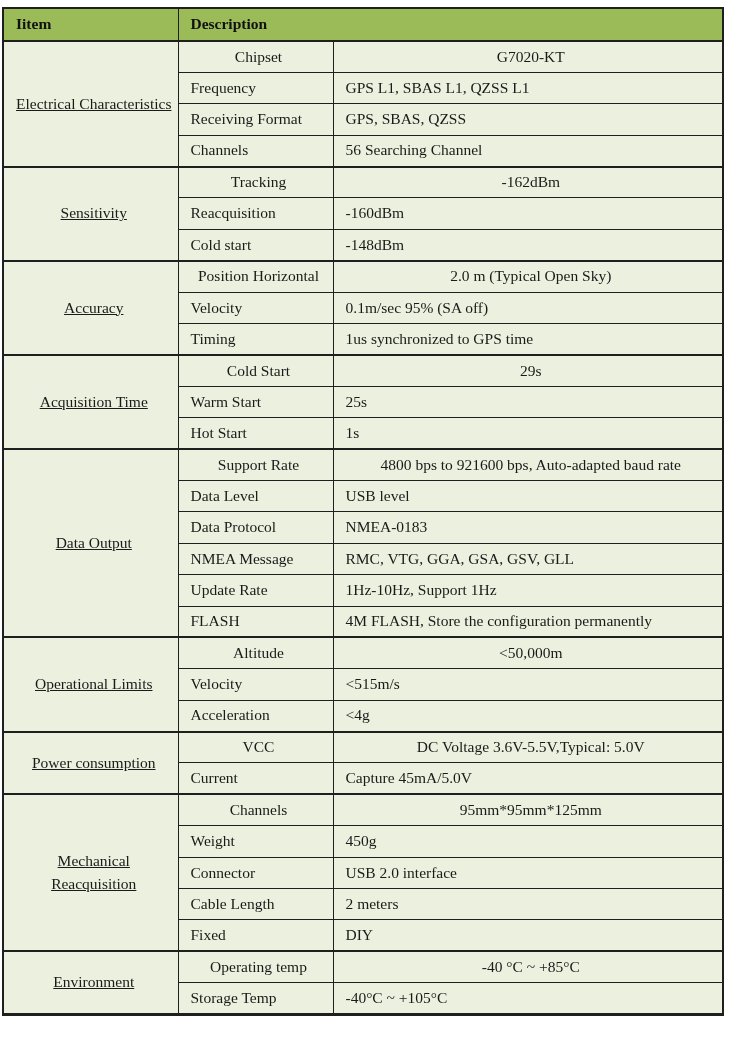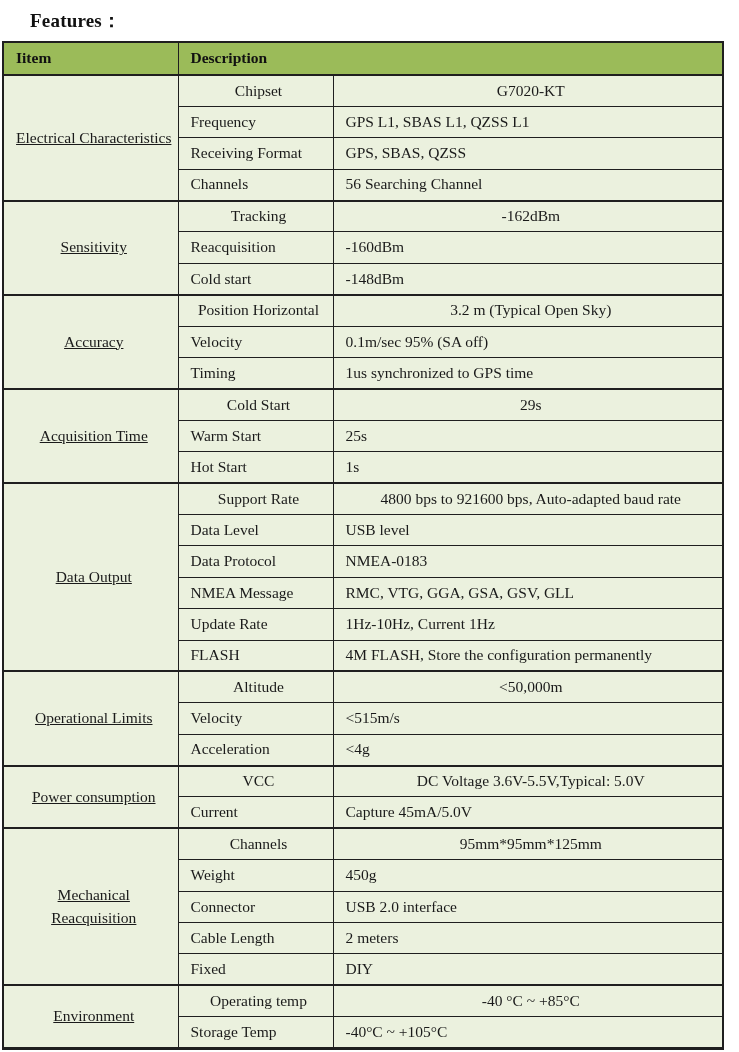--- a/index.html
+++ b/index.html
@@ -66,21 +66,20 @@
   }
   tr.section-start td {
     border-top-width: 2px;
     text-align: center;
   }
 </style>
 </head>
 <body>
 
 <div class="page">
-  <h1 class="page-title">Features：</h1>
 
   <table class="features">
     <colgroup>
       <col style="width:175px">
       <col style="width:155px">
       <col style="width:390px">
     </colgroup>
     <thead>
       <tr>
         <th class="header-cell">Iitem</th>
@@ -114,21 +113,21 @@
           <td class="label-cell">Reacquisition</td>
           <td class="value-cell">-160dBm</td>
         </tr>
         <tr>
           <td class="label-cell">Cold start</td>
           <td class="value-cell">-148dBm</td>
         </tr>
         <tr class="section-start">
           <td class="group-cell" rowspan="3">Accuracy</td>
           <td class="label-cell">Position Horizontal</td>
-          <td class="value-cell">3.2 m (Typical Open Sky)</td>
+          <td class="value-cell">2.0 m (Typical Open Sky)</td>
         </tr>
         <tr>
           <td class="label-cell">Velocity</td>
           <td class="value-cell">0.1m/sec 95% (SA off)</td>
         </tr>
         <tr>
           <td class="label-cell">Timing</td>
           <td class="value-cell">1us synchronized to GPS time</td>
         </tr>
         <tr class="section-start">
@@ -156,21 +155,21 @@
         <tr>
           <td class="label-cell">Data Protocol</td>
           <td class="value-cell">NMEA-0183</td>
         </tr>
         <tr>
           <td class="label-cell">NMEA Message</td>
           <td class="value-cell">RMC, VTG, GGA, GSA, GSV, GLL</td>
         </tr>
         <tr>
           <td class="label-cell">Update Rate</td>
-          <td class="value-cell">1Hz-10Hz, Current 1Hz</td>
+          <td class="value-cell">1Hz-10Hz, Support 1Hz</td>
         </tr>
         <tr>
           <td class="label-cell">FLASH</td>
           <td class="value-cell">4M FLASH, Store the configuration permanently</td>
         </tr>
         <tr class="section-start">
           <td class="group-cell" rowspan="3">Operational Limits</td>
           <td class="label-cell">Altitude</td>
           <td class="value-cell">&lt;50,000m</td>
         </tr>

